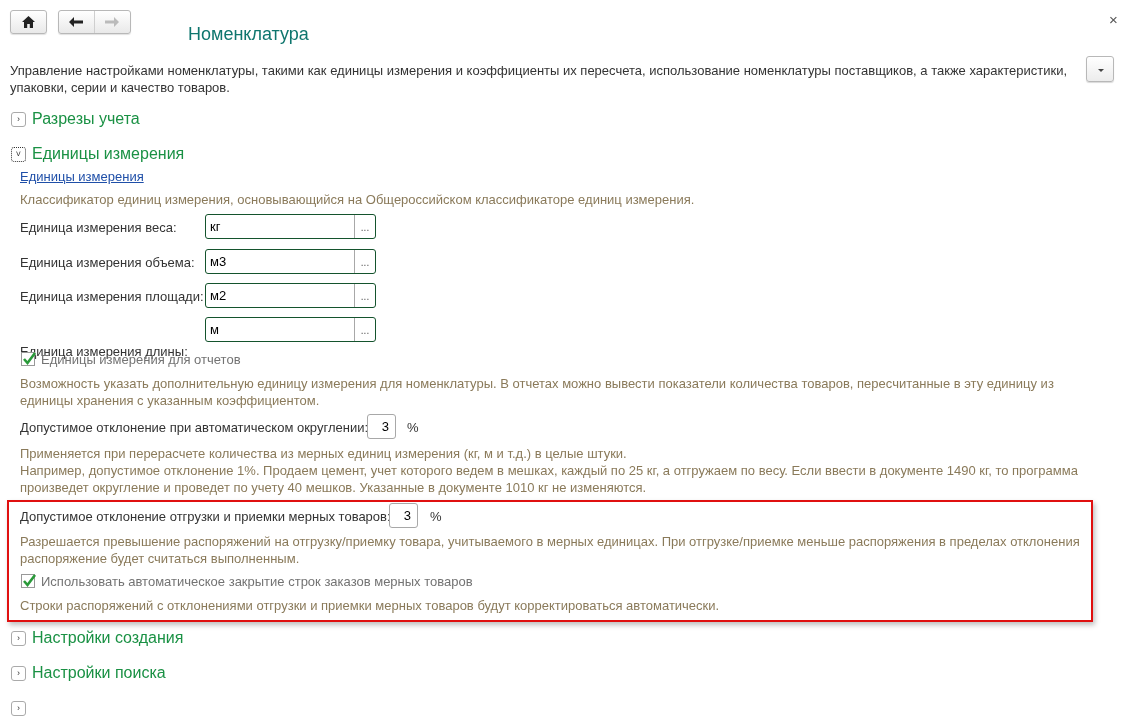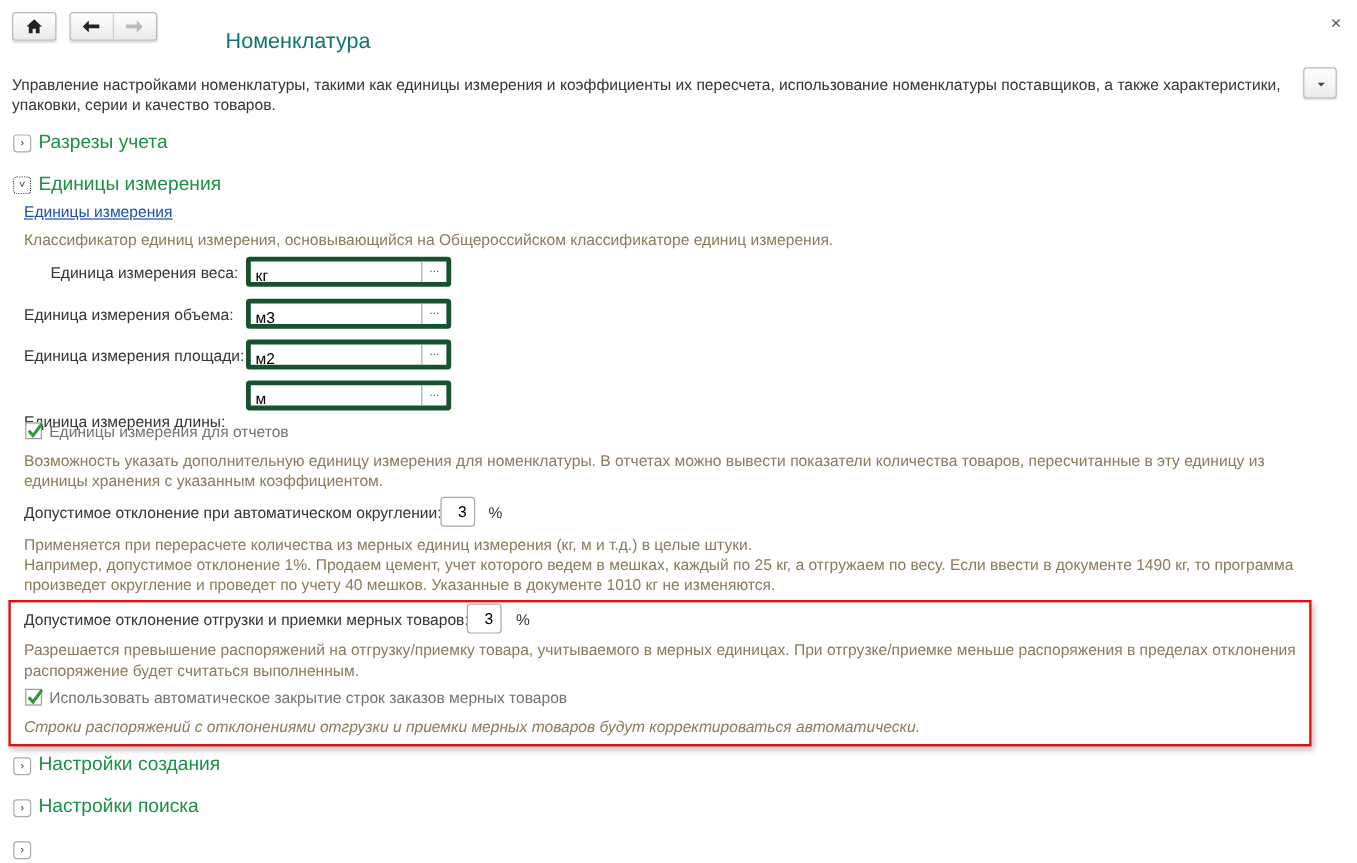--- a/index.html
+++ b/index.html
@@ -38,21 +38,21 @@
     display: flex; align-items: center; justify-content: center; margin-right: 6px;
     font-size: 9px; color: #333;
   }
   .grp-toggle.open { border: 1px dotted #333; }
   .grp-label { color: #1a9144; font-size: 16px; }
   .link { position: absolute; left: 20px; top: 169px; color: #1f4fa8; text-decoration: underline; font-size: 13px; }
   .hint { position: absolute; color: #8a7a5a; font-size: 13px; line-height: 17px; }
   .field-label { position: absolute; left: 20px; font-size: 13px; color: #333; }
   .field {
     position: absolute; left: 205px; width: 171px; height: 25px;
-    border: 4px solid #14532d; border-radius: 3px; background: #fff; display: flex;
+    border: 1px solid #14532d; border-radius: 3px; background: #fff; display: flex;
   }
   .field .val { flex: 1; padding: 4px 0 0 4px; font-size: 13px; color: #000; }
   .field .sel {
     width: 21px; border-left: 1px solid #a8a8a8; font-size: 10px; color: #555;
     display: flex; align-items: flex-end; justify-content: center; padding-bottom: 5px;
   }
   .cb {
     position: absolute; width: 14px; height: 14px; border: 1px solid #999; background: #fff;
   }
   .cb svg { position: absolute; left: 0px; top: -2px; }
@@ -106,21 +106,21 @@
 </div>
 
 <div class="group" style="top:144px;">
   <div class="grp-toggle open">˅</div>
   <span class="grp-label">Единицы измерения</span>
 </div>
 
 <a class="link">Единицы измерения</a>
 <div class="hint" style="left:20px;top:191px;">Классификатор единиц измерения, основывающийся на Общероссийском классификаторе единиц измерения.</div>
 
-<div class="field-label" style="top:220px;margin-left:22px;">Единица измерения веса:</div>
+<div class="field-label" style="top:220px;">Единица измерения веса:</div>
 <div class="field" style="top:214px;">
   <span class="val">кг</span>
   <span class="sel">...</span>
 </div>
 
 <div class="field-label" style="top:255px;">Единица измерения объема:</div>
 <div class="field" style="top:249px;">
   <span class="val">м3</span>
   <span class="sel">...</span>
 </div>
@@ -161,21 +161,21 @@
 <div class="hint" style="left:20px;top:533px;width:1070px;">Разрешается превышение распоряжений на отгрузку/приемку товара, учитываемого в мерных единицах. При отгрузке/приемке меньше распоряжения в пределах отклонения распоряжение будет считаться выполненным.</div>
 
 <div class="cb" style="left:21px;top:574px;">
   <span>
     <svg width="15" height="15" viewBox="0 0 15 15">
         <path d="M2 8 L5.5 12 L13 2" stroke="#2a9a3a" stroke-width="2.6" fill="none"></path>
       </svg>
   </span>
 </div>
 <div class="cb-label" style="left:41px;top:574px;">Использовать автоматическое закрытие строк заказов мерных товаров</div>
-<div class="hint" style="left:20px;top:597px;font-style:italic;">Строки распоряжений с отклонениями отгрузки и приемки мерных товаров будут корректироваться автоматически.</div>
+<div class="hint" style="left:20px;top:597px;">Строки распоряжений с отклонениями отгрузки и приемки мерных товаров будут корректироваться автоматически.</div>
 
 <div class="group" style="top:628px;">
   <div class="grp-toggle">›</div>
   <span class="grp-label">Настройки создания</span>
 </div>
 <div class="group" style="top:663px;">
   <div class="grp-toggle">›</div>
   <span class="grp-label">Настройки поиска</span>
 </div>
 <div class="group" style="top:698px;">

